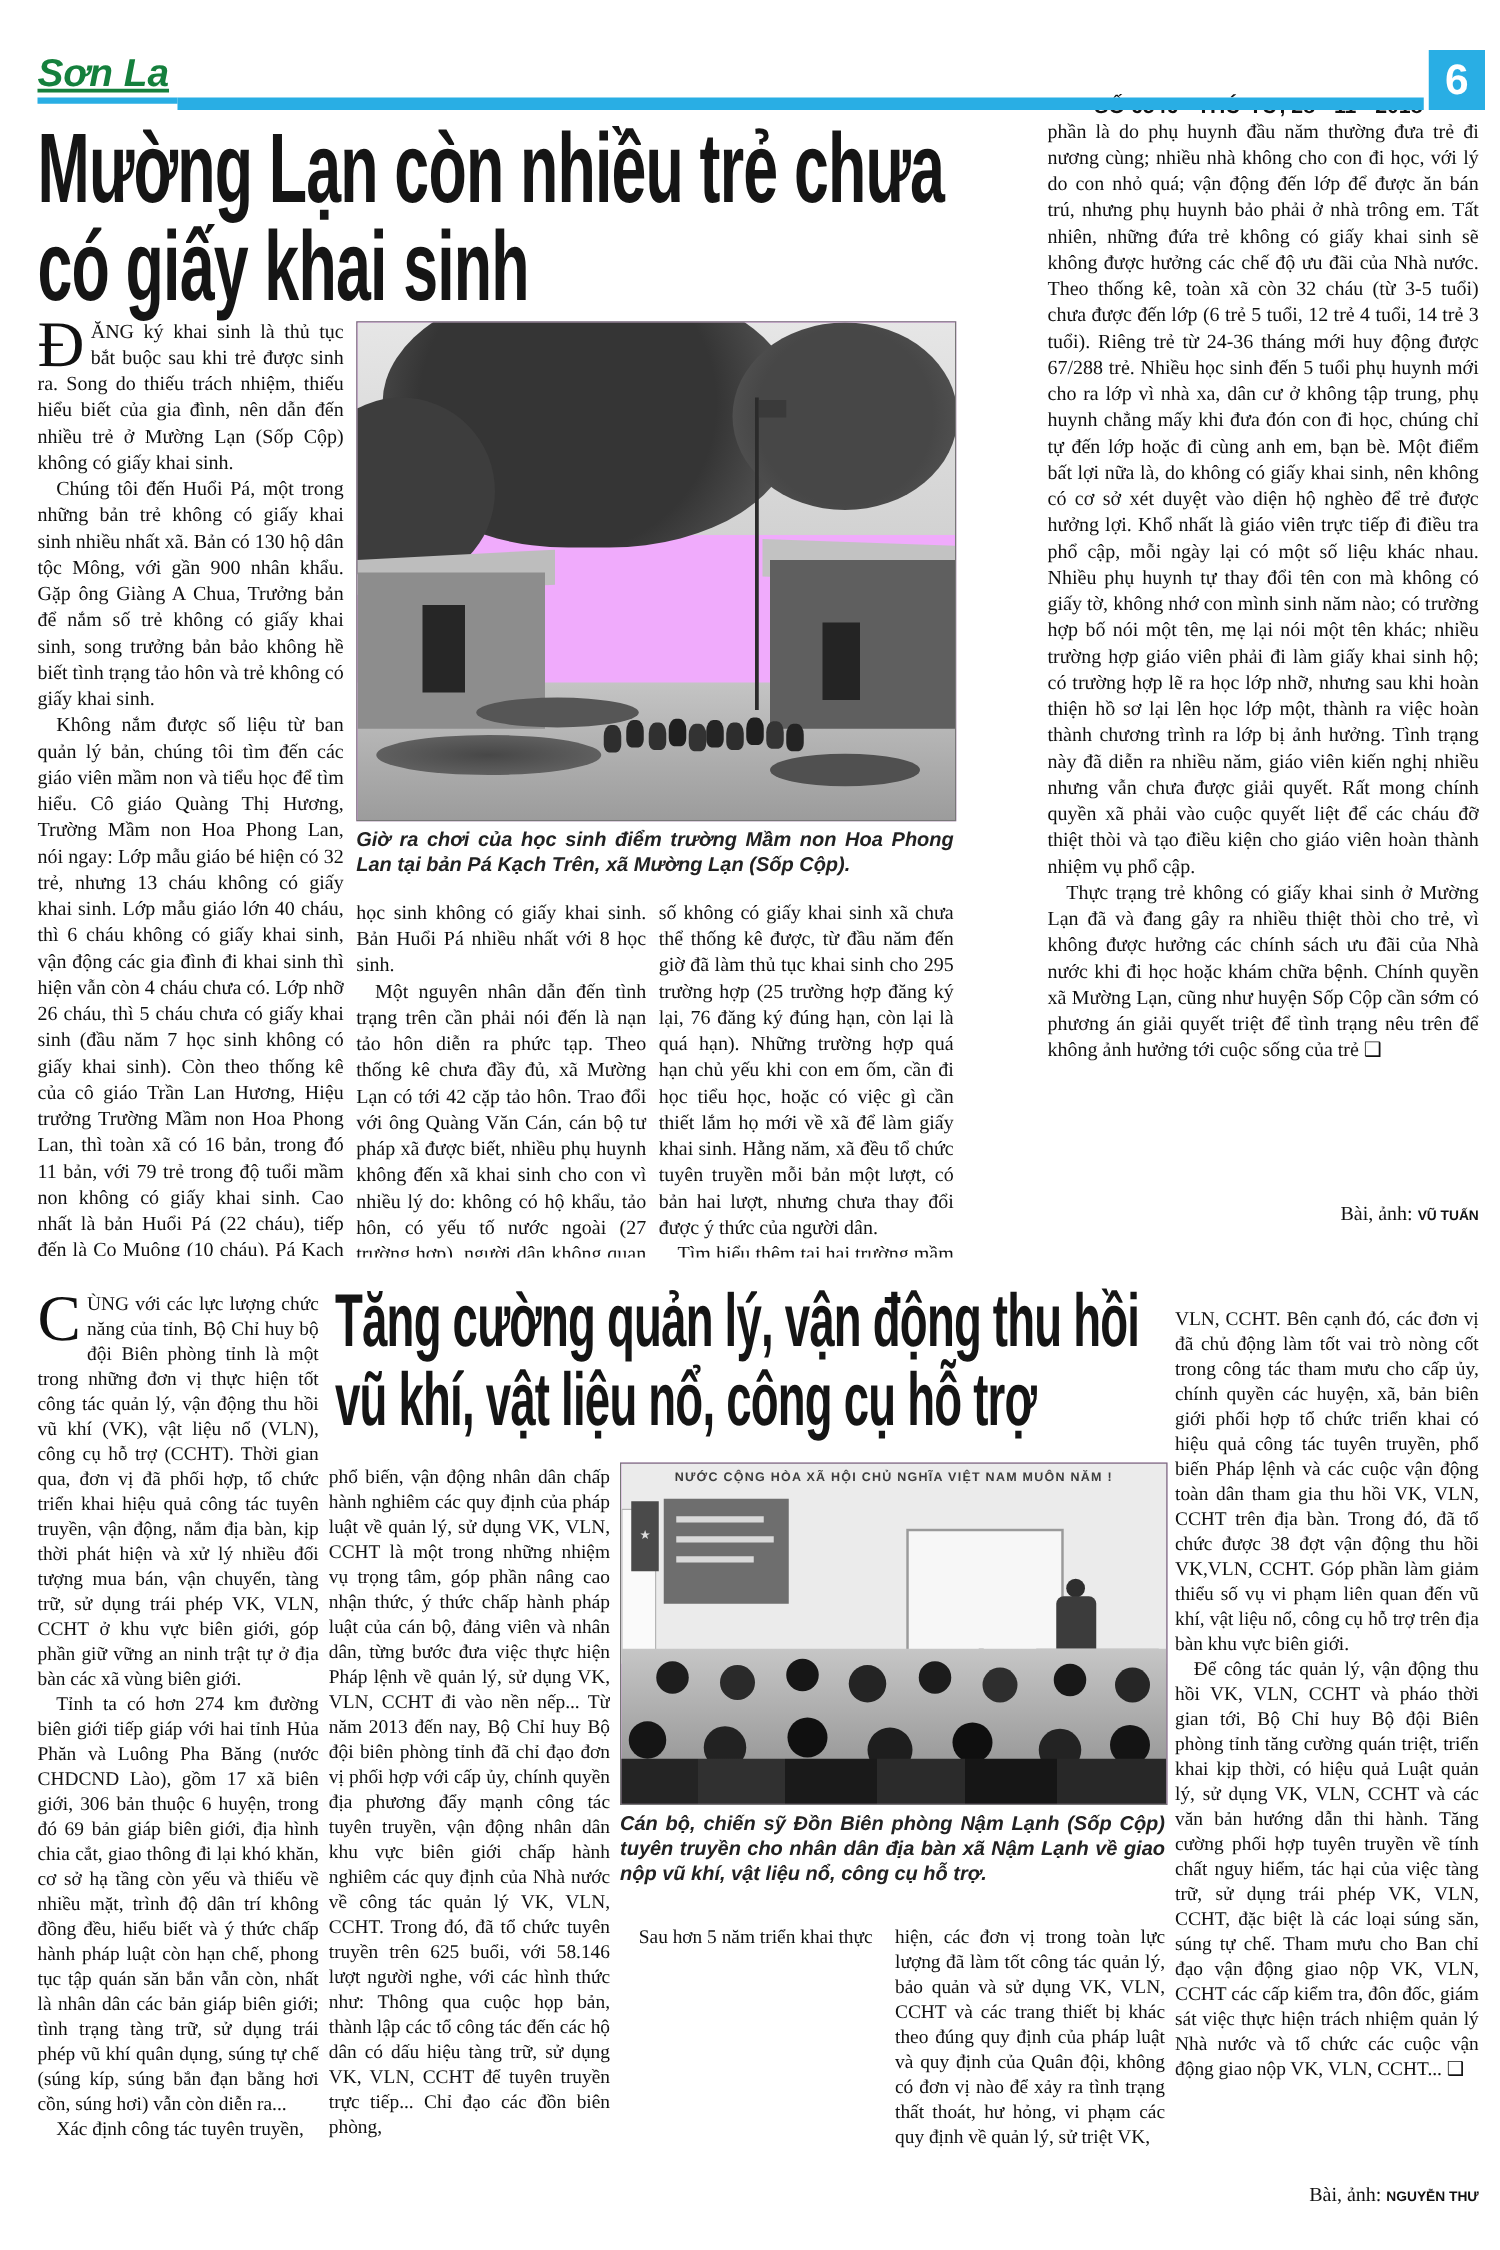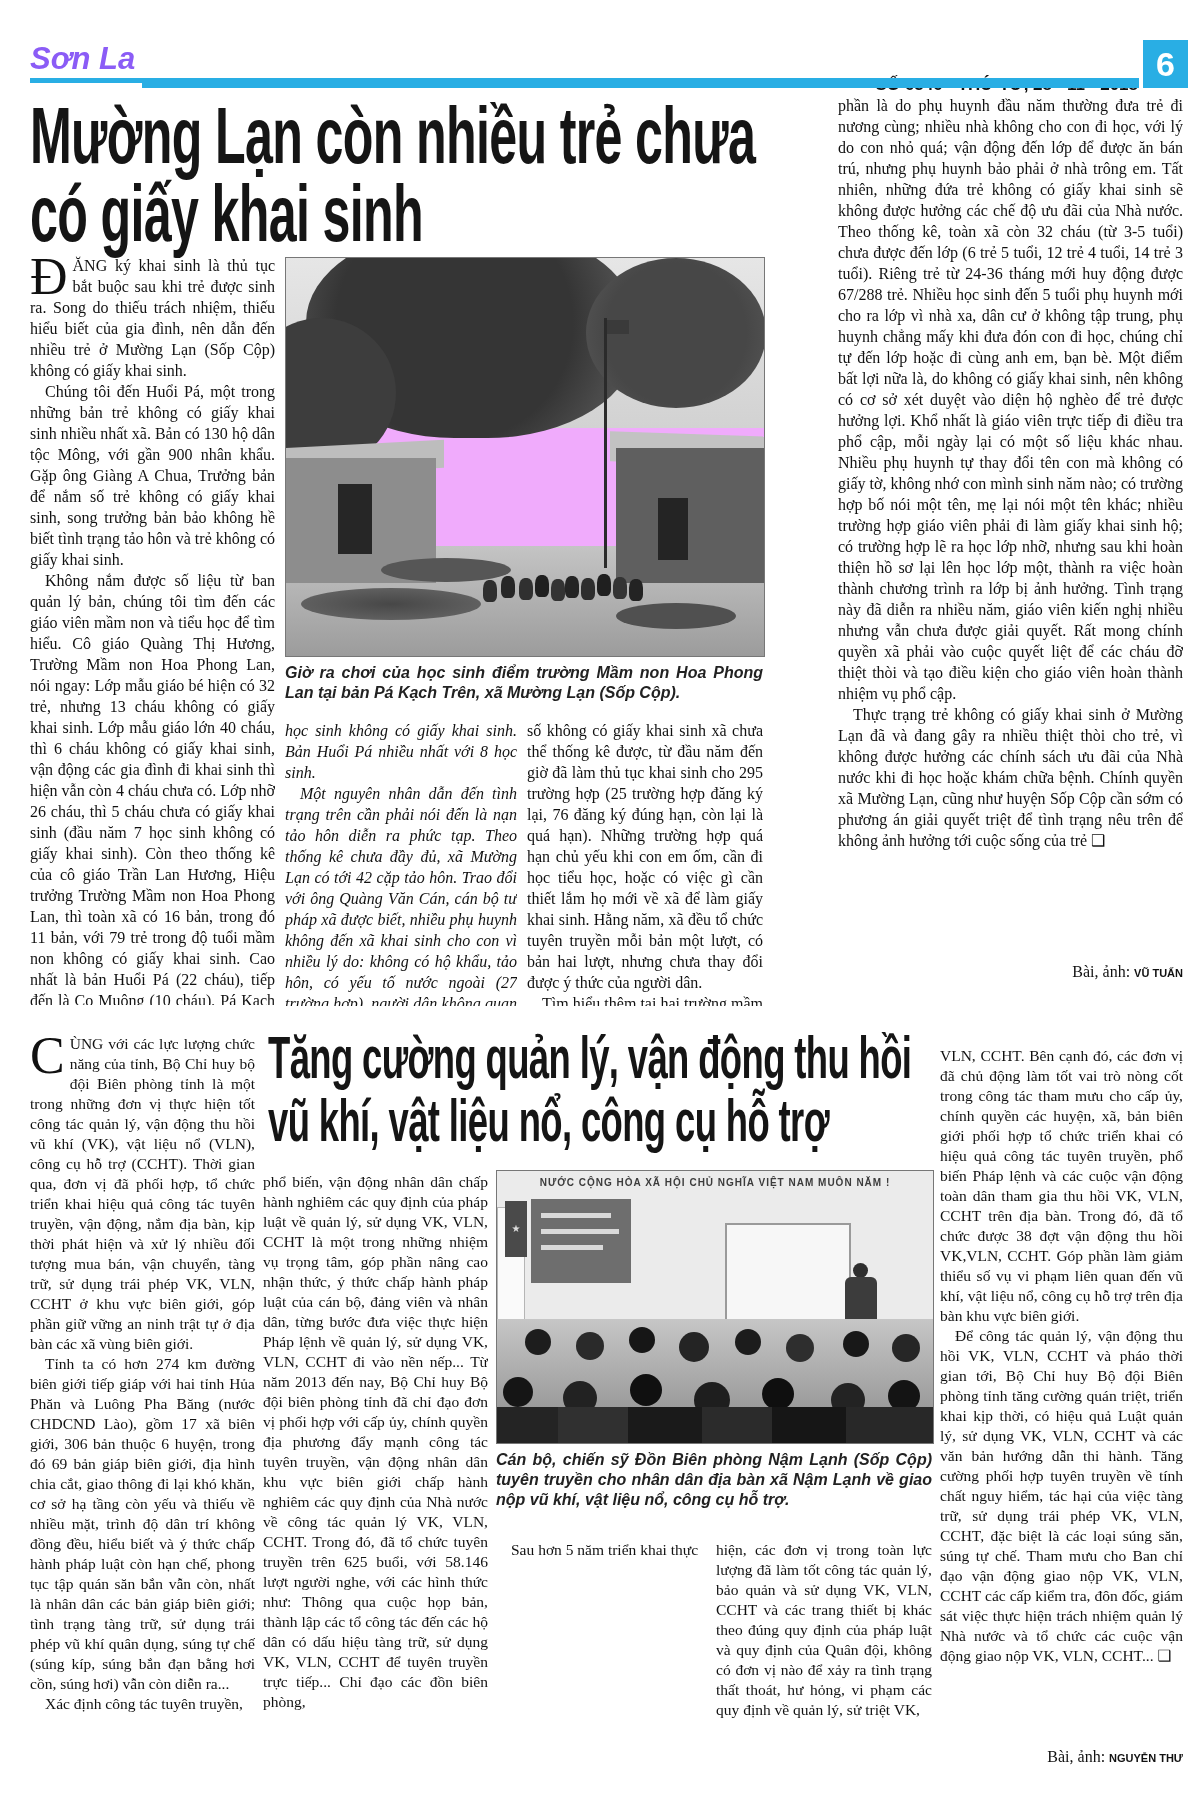--- a/index.html
+++ b/index.html
@@ -1,22 +1,22 @@
 <!DOCTYPE html>
 <html><head>
 <meta charset="utf-8">
 <style>
   html,body{margin:0;padding:0;background:#888;}
   #page{position:relative;width:1200px;height:1800px;background:#ffffff;margin:0 auto;
         font-family:"Liberation Serif",serif;color:#111;overflow:hidden;}
   .abs{position:absolute;}
   
-  .masthead{left:30px;top:40px;width:112px;height:38px;color:#8b5cf6;
+  .masthead{left:30px;top:40px;width:112px;height:38px;color:#15803d;
             font:italic bold 31px/38px "Liberation Sans",sans-serif;
-            border-bottom:5px solid #29aee4;}
+            border-bottom:5px solid #29aee4;text-decoration:underline;}
   .issue{left:640px;top:54px;width:498px;text-align:right;
          font:bold 17px/22px "Liberation Sans",sans-serif;color:#111;margin-top:20px;}
   .cyanbar{left:142px;top:78px;width:997px;height:10px;background:#29aee4;}
   .pagebox{left:1143px;top:40px;width:45px;height:48px;background:#29aee4;
            color:#fff;font:bold 34px/48px "Liberation Sans",sans-serif;text-align:center;}
   
   .hl{font-family:"Liberation Sans",sans-serif;font-weight:bold;color:#151515;
       white-space:nowrap;transform-origin:0 0;letter-spacing:-1px;}
   .hl1a{left:30px;top:90px;font-size:76px;transform:scale(0.66,1.04);}
   .hl1b{left:30px;top:168px;font-size:76px;transform:scale(0.66,1.04);}
@@ -117,21 +117,21 @@
     <div class="shape p1-doorR"></div>
     <div class="shape p1-pole"></div>
     <div class="shape p1-flag"></div>
     <div class="shape p1-kids"></div>
     <div class="shape p1-bed1"></div>
     <div class="shape p1-bed2"></div>
     <div class="shape p1-bed3"></div>
   </div>
   <div class="abs caption" style="left:285px;top:663px;width:478px;">Giờ ra chơi của học sinh điểm trường Mầm non Hoa Phong Lan tại bản Pá Kạch Trên, xã Mường Lạn (Sốp Cộp).</div>
 
-  <div class="abs col a1" style="left:285px;top:720px;width:232px;height:286px;font-style:italic;">
+  <div class="abs col a1" style="left:285px;top:720px;width:232px;height:286px;">
     <p class="cont">học sinh không có giấy khai sinh. Bản Huổi Pá nhiều nhất với 8 học sinh.</p>
     <p>Một nguyên nhân dẫn đến tình trạng trên cần phải nói đến là nạn tảo hôn diễn ra phức tạp. Theo thống kê chưa đầy đủ, xã Mường Lạn có tới 42 cặp tảo hôn. Trao đổi với ông Quàng Văn Cán, cán bộ tư pháp xã được biết, nhiều phụ huynh không đến xã khai sinh cho con vì nhiều lý do: không có hộ khẩu, tảo hôn, có yếu tố nước ngoài (27 trường hợp), người dân không quan tâm việc có hay không có giấy khai sinh cho con cái; nhiều trường hợp khi con vào tiểu học hoặc THCS thì mới đi làm. Con</p>
   </div>
 
   <div class="abs col a1" style="left:527px;top:720px;width:236px;height:286px;">
     <p class="cont">số không có giấy khai sinh xã chưa thể thống kê được, từ đầu năm đến giờ đã làm thủ tục khai sinh cho 295 trường hợp (25 trường hợp đăng ký lại, 76 đăng ký đúng hạn, còn lại là quá hạn). Những trường hợp quá hạn chủ yếu khi con em ốm, cần đi học tiểu học, hoặc có việc gì cần thiết lắm họ mới về xã để làm giấy khai sinh. Hằng năm, xã đều tổ chức tuyên truyền mỗi bản một lượt, có bản hai lượt, nhưng chưa thay đổi được ý thức của người dân.</p>
     <p>Tìm hiểu thêm tại hai trường mầm non và tiểu học, thấy việc vận động những cháu không có giấy khai sinh ra lớp rất khó, một</p>
   </div>
 
   <div class="abs col a1" style="left:838px;top:95px;width:345px;height:865px;">

